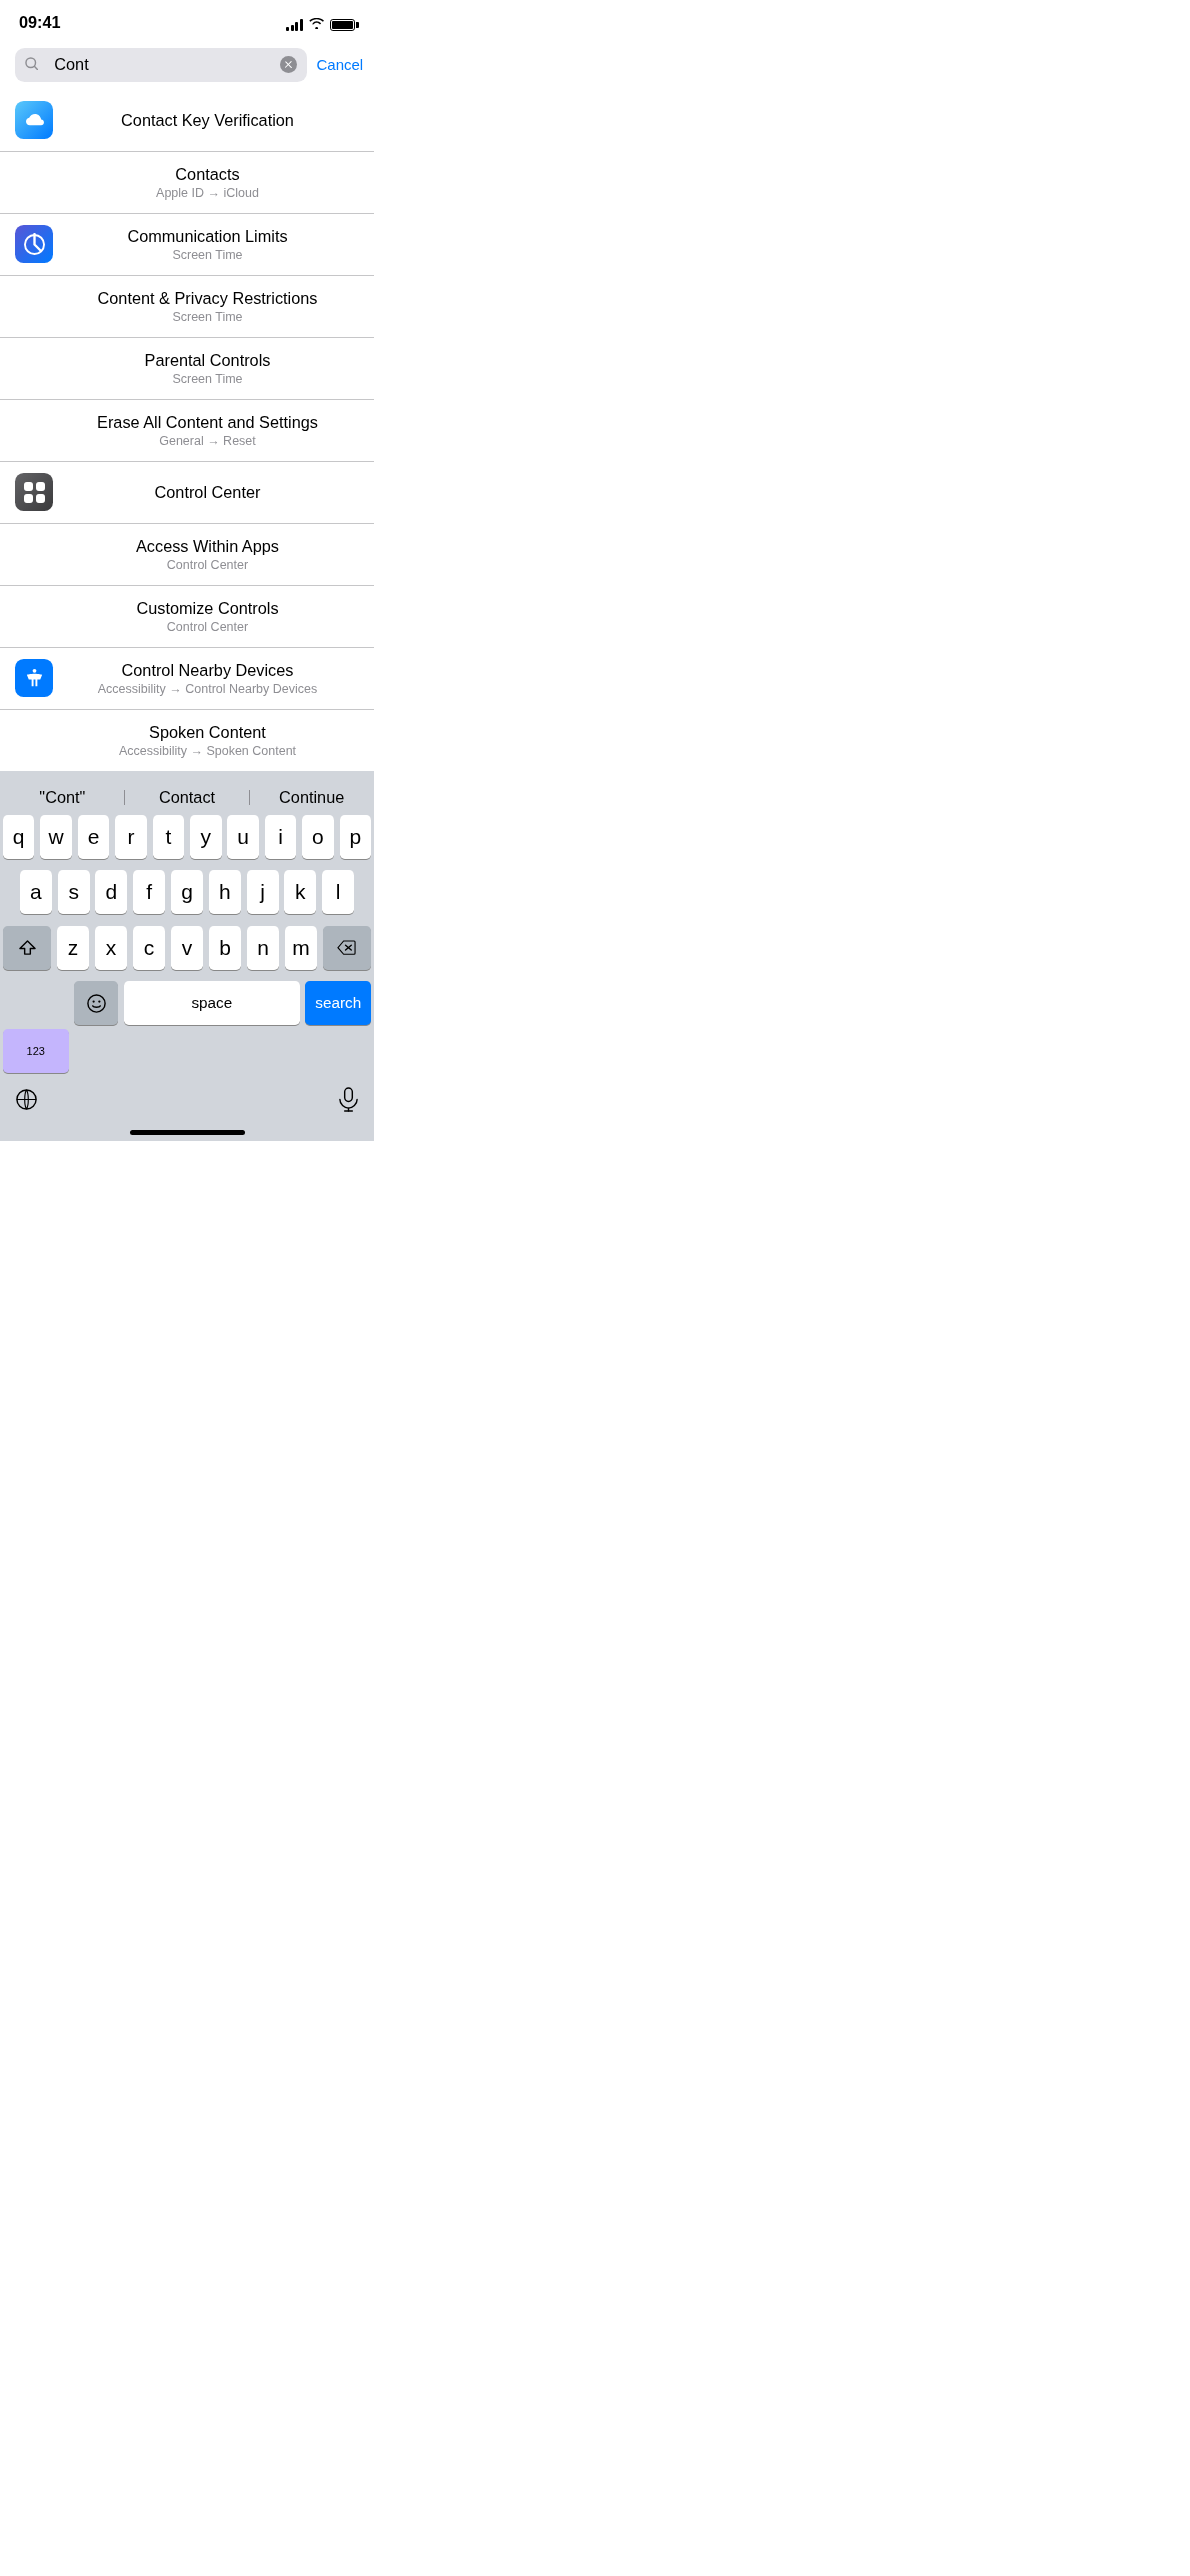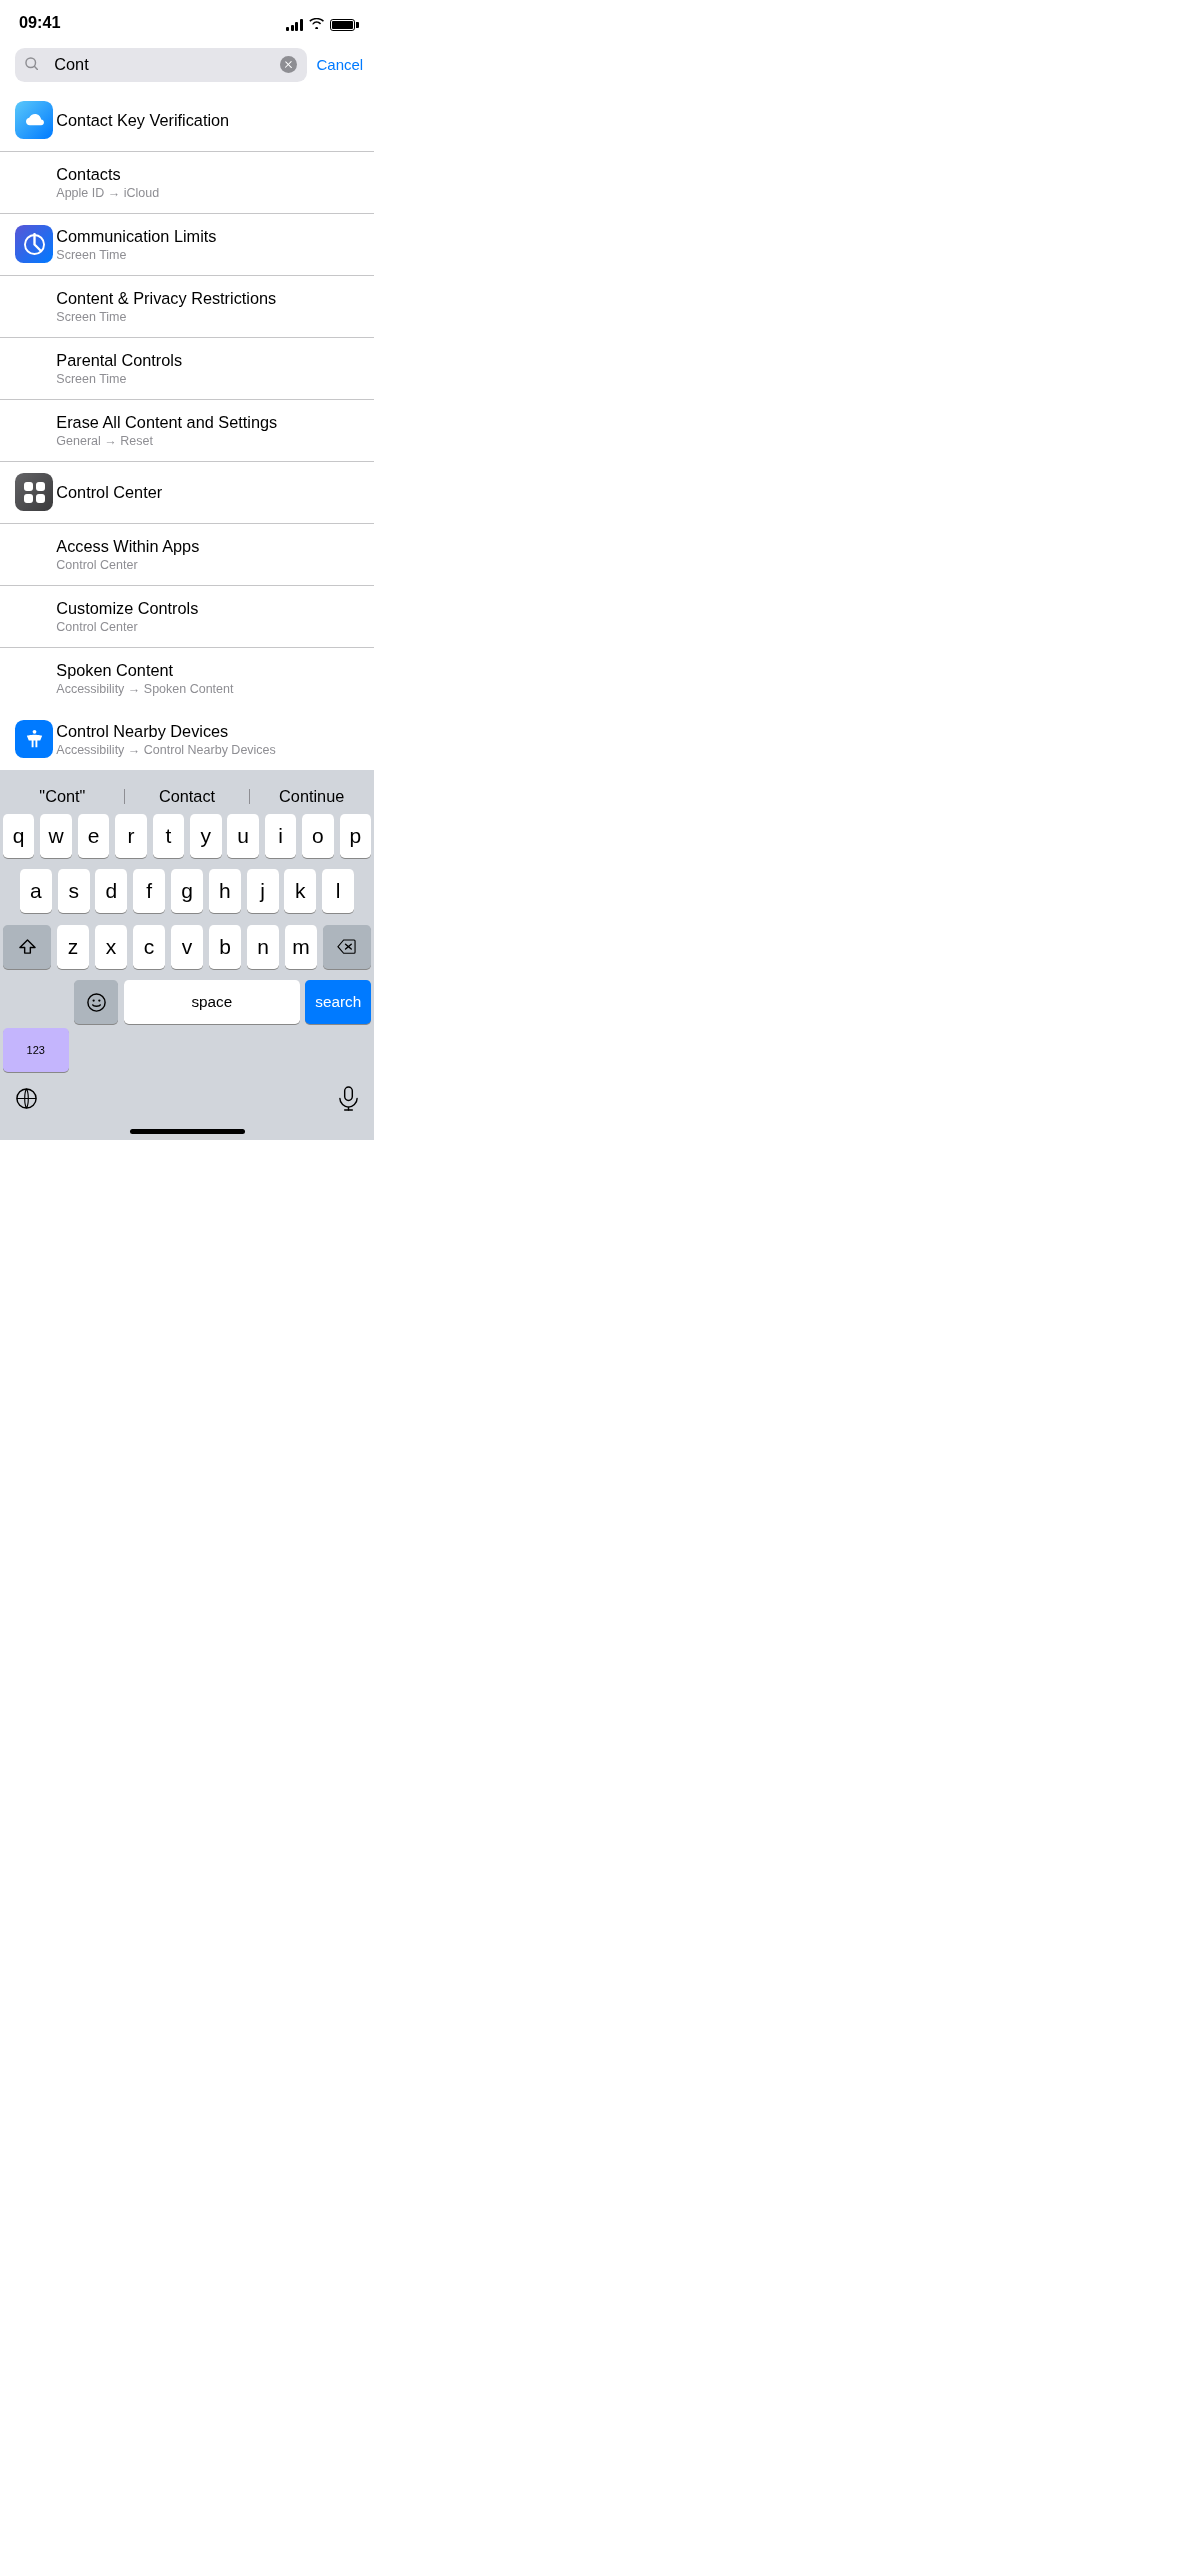--- a/index.html
+++ b/index.html
@@ -141,20 +141,21 @@
     }
 
     .result-item {
       display: flex;
       align-items: center;
       padding: 11.5px 15.3px;
       border-bottom: 0.5px solid #c6c6c8;
       gap: 3px;
       cursor: pointer;
       min-height: 58px;
+      text-align: center;
     }
     .result-item:last-child {
       border-bottom: none;
     }
 
     .result-icon {
       width: 38px;
       height: 38px;
       border-radius: 8.6px;
       flex-shrink: 0;
@@ -453,38 +454,38 @@
   </div>
 
   <div class="result-item">
     <div class="result-icon invisible"></div>
     <div class="result-text">
       <div class="result-title">Customize Controls</div>
       <div class="result-subtitle">Control Center</div>
     </div>
   </div>
 
-  <div class="result-item" style="border-bottom:none;">
-    <div class="result-icon invisible"></div>
-    <div class="result-text">
-      <div class="result-title">Spoken Content</div>
-      <div class="result-subtitle">Accessibility → Spoken Content</div>
-    </div>
-  </div>
-
   <div class="result-item">
     <div class="result-icon accessibility-blue">
       <svg width="21" height="21" viewBox="0 0 22 22" fill="none">
         <circle cx="11" cy="3" r="2" fill="white"></circle>
         <path d="M11 6c-4 0-8 1-8 1l2 5h3v7h2v-7h2v7h2V12h3l2-5s-4-1-8-1z" fill="white"></path>
       </svg>
     </div>
     <div class="result-text">
       <div class="result-title">Control Nearby Devices</div>
       <div class="result-subtitle">Accessibility → Control Nearby Devices</div>
+    </div>
+  </div>
+
+  <div class="result-item" style="border-bottom:none;">
+    <div class="result-icon invisible"></div>
+    <div class="result-text">
+      <div class="result-title">Spoken Content</div>
+      <div class="result-subtitle">Accessibility → Spoken Content</div>
     </div>
   </div>
 
 </div>
 
 <div class="keyboard-container">
 
   <div class="autocorrect-bar">
     <span class="autocorrect-word quoted">"Cont"</span>
     <span class="autocorrect-word">Contact</span>

